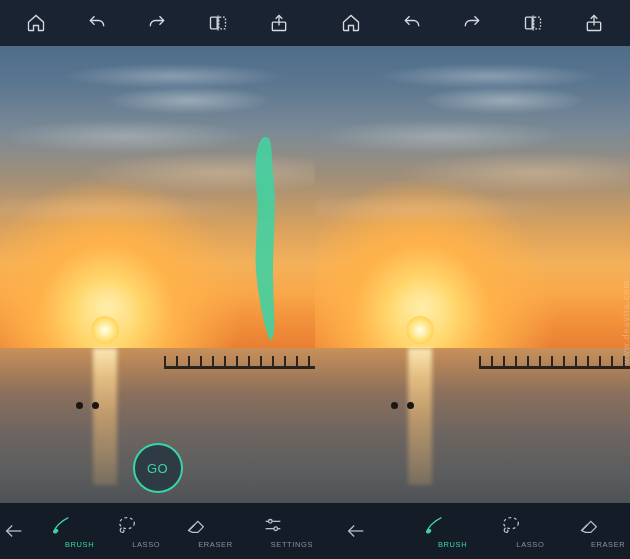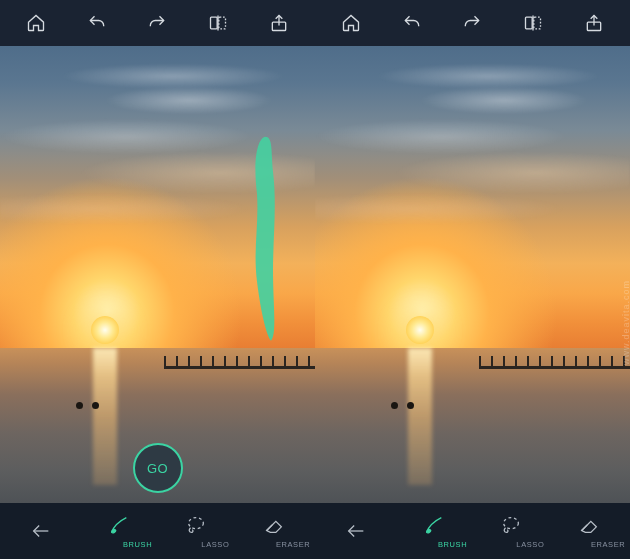--- a/index.html
+++ b/index.html
@@ -309,20 +309,31 @@
       </div>
       <div class="bt-item">
         <div class="bt-icon">
             <svg viewBox="0 0 24 24">
               <path d="M4 18 14 8l6 6-6 6H8z"></path>
               <line x1="4" y1="18" x2="10" y2="12"></line>
             </svg>
           </div>
         <div class="bt-label">ERASER</div>
       </div>
+      <div class="bt-item">
+        <div class="bt-icon">
+            <svg viewBox="0 0 24 24">
+              <line x1="4" y1="8" x2="20" y2="8"></line>
+              <circle cx="9" cy="8" r="2" fill="#1a2332"></circle>
+              <line x1="4" y1="16" x2="20" y2="16"></line>
+              <circle cx="15" cy="16" r="2" fill="#1a2332"></circle>
+            </svg>
+          </div>
+        <div class="bt-label">SETTINGS</div>
+      </div>
     </div>
   </div>
 
   <div class="pane">
     <div class="top-toolbar">
       <div class="tb-btn">
         <svg viewBox="0 0 24 24">
             <path d="M3 11 12 3l9 8v9a1 1 0 0 1-1 1h-5v-6h-6v6H4a1 1 0 0 1-1-1z"></path>
           </svg>
       </div>

